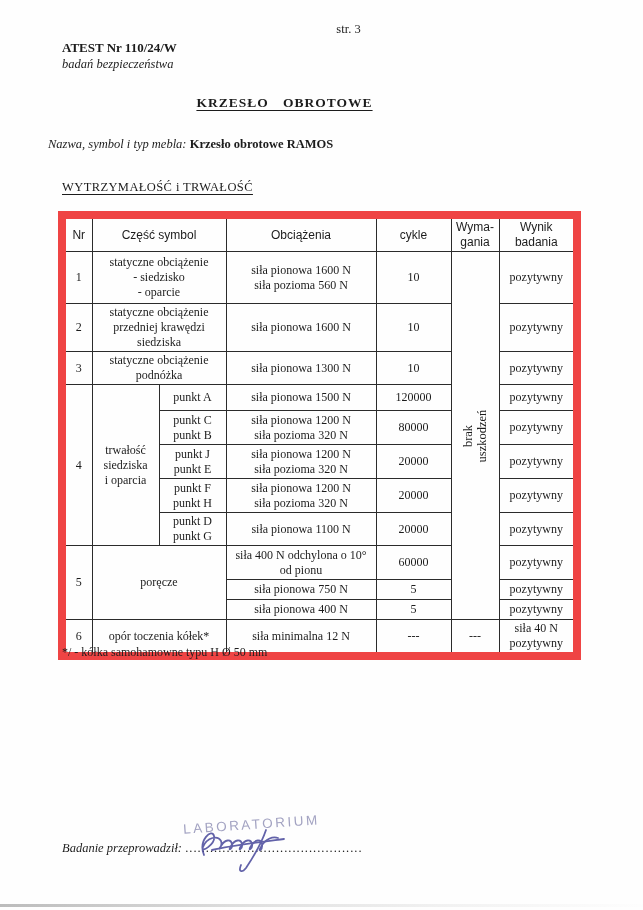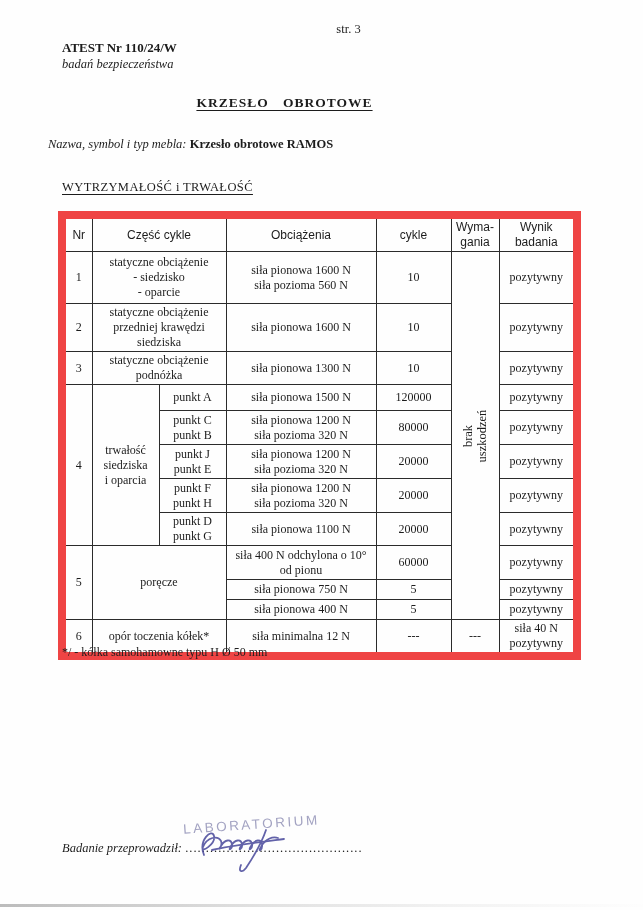--- a/index.html
+++ b/index.html
@@ -94,21 +94,21 @@
       <col style="width:67px">
       <col style="width:67px">
     <col style="width:150px">
       <col style="width:75px">
       <col style="width:48px">
       <col style="width:78px">
   </colgroup>
   <tbody>
       <tr style="height:31px">
     <th>Nr</th>
-    <th colspan="2">Część cykle</th>
+    <th colspan="2">Część symbol</th>
     <th>Obciążenia</th>
     <th>cykle</th>
     <th class="pre">Wyma-
 gania</th>
     <th class="pre">Wynik
 badania</th>
   </tr>
   <tr style="height:52px">
     <td class="nr">1</td>
     <td colspan="2" class="l pre">statyczne obciążenie

